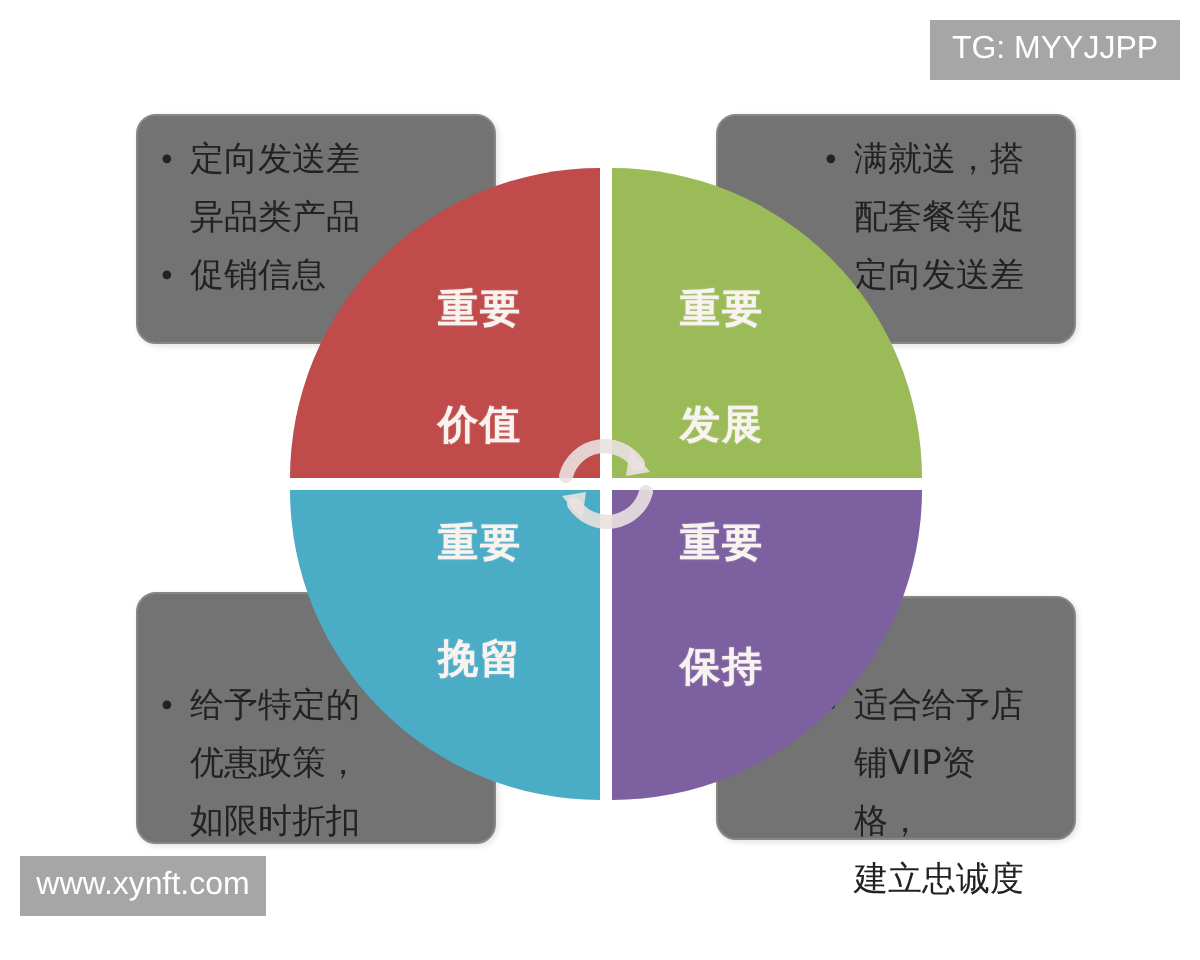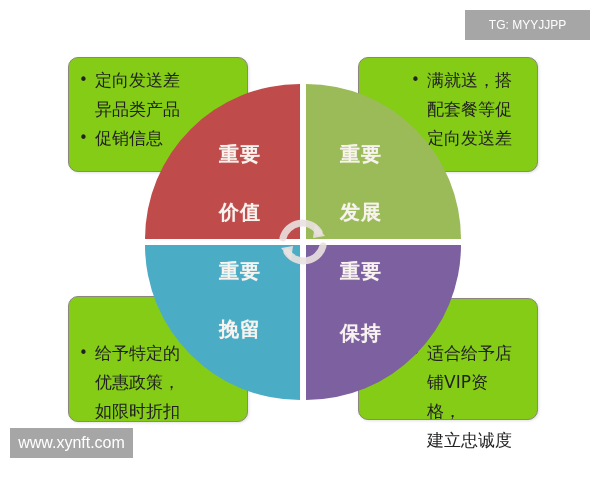--- a/index.html
+++ b/index.html
@@ -3,21 +3,21 @@
   <meta charset="utf-8">
   <style>
     html, body { margin: 0; padding: 0; }
     body {
       width: 600px; height: 480px; position: relative; overflow: hidden;
       background: #ffffff;
       font-family: "DejaVu Sans", "Liberation Sans", sans-serif;
     }
     .callout {
       position: absolute;
-      background: #84cc16;
+      background: #737373;
       border: 1.5px solid #8c8580;
       border-radius: 10px;
       box-shadow: 1px 1px 3px rgba(0,0,0,0.12);
       font-size: 17px;
       line-height: 29px;
       color: #222;
       box-sizing: border-box;
     }
     .callout ul { list-style: none; margin: 0; padding: 0; }
     .callout li { position: relative; padding-left: 18px; }
@@ -45,21 +45,21 @@
     .q-tr .l1 { left: 34px; top: 56px; } .q-tr .l2 { left: 34px; top: 114px; }
     .q-bl .l1 { left: 74px; top: 12px; } .q-bl .l2 { left: 74px; top: 70px; }
     .q-br .l1 { left: 34px; top: 12px; } .q-br .l2 { left: 34px; top: 74px; }
 
     .cycle { position: absolute; left: 128px; top: 128px; width: 60px; height: 60px; z-index: 3; }
 
     .badge {
       position: absolute; background: #a6a6a6; color: #ffffff;
       font-family: "Liberation Sans", sans-serif; z-index: 5;
     }
-    #tg { left: 465px; top: 10px; width: 125px; height: 30px; font-size: 12px; line-height: 30px; text-align: center; }
+    #tg { left: 465px; top: 10px; width: 125px; height: 30px; font-size: 16px; line-height: 30px; text-align: center; }
     #site { left: 10px; top: 428px; width: 123px; height: 30px; font-size: 16px; line-height: 30px; text-align: center; }
   </style>
 </head>
 <body>
 
 <div class="badge" id="tg">TG: MYYJJPP</div>
 
 <div class="callout" id="c-tl">
   <ul>
     <li>定向发送差</li>

